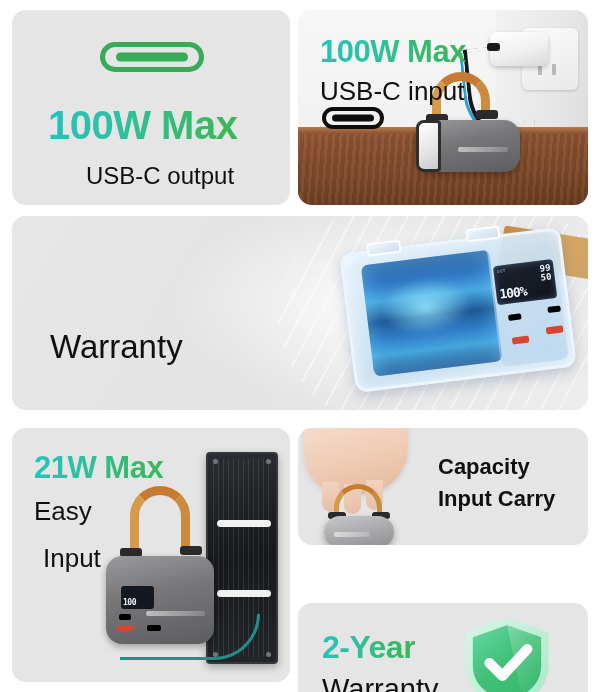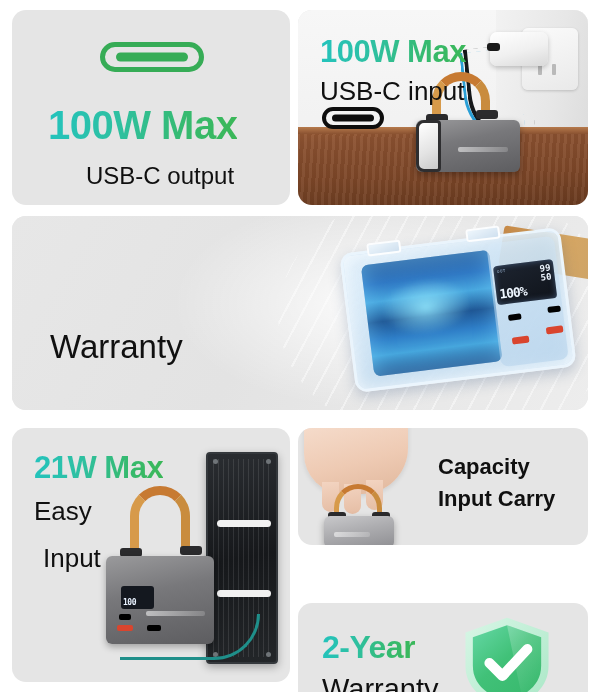--- a/index.html
+++ b/index.html
@@ -126,21 +126,21 @@
       rgba(255,255,255,.05) 0 3px, rgba(0,0,0,.05) 3px 7px);
   }
   .desk-edge {
     position: absolute; left: 0; top: 0; width: 100%; height: 7px;
     background: linear-gradient(180deg, #b67a4c, #8a5231);
   }
 
   
   .bank {
     position: absolute;
-    border-radius: 6px;
+    border-radius: 16px;
     background: linear-gradient(168deg, #9a9a9c 0%, #78787b 40%, #5d5d60 100%);
     box-shadow: 0 3px 7px rgba(0,0,0,.3);
   }
   .bank-cap {
     position: absolute; left: 0; top: 0; height: 100%; width: 24%;
     background: linear-gradient(150deg, #ffffff 0%, #e3e3e3 60%, #c9c9c9 100%);
     border-radius: 8px 4px 4px 8px;
     border: 3px solid #2e2e30;
   }
   .bank-logo {

